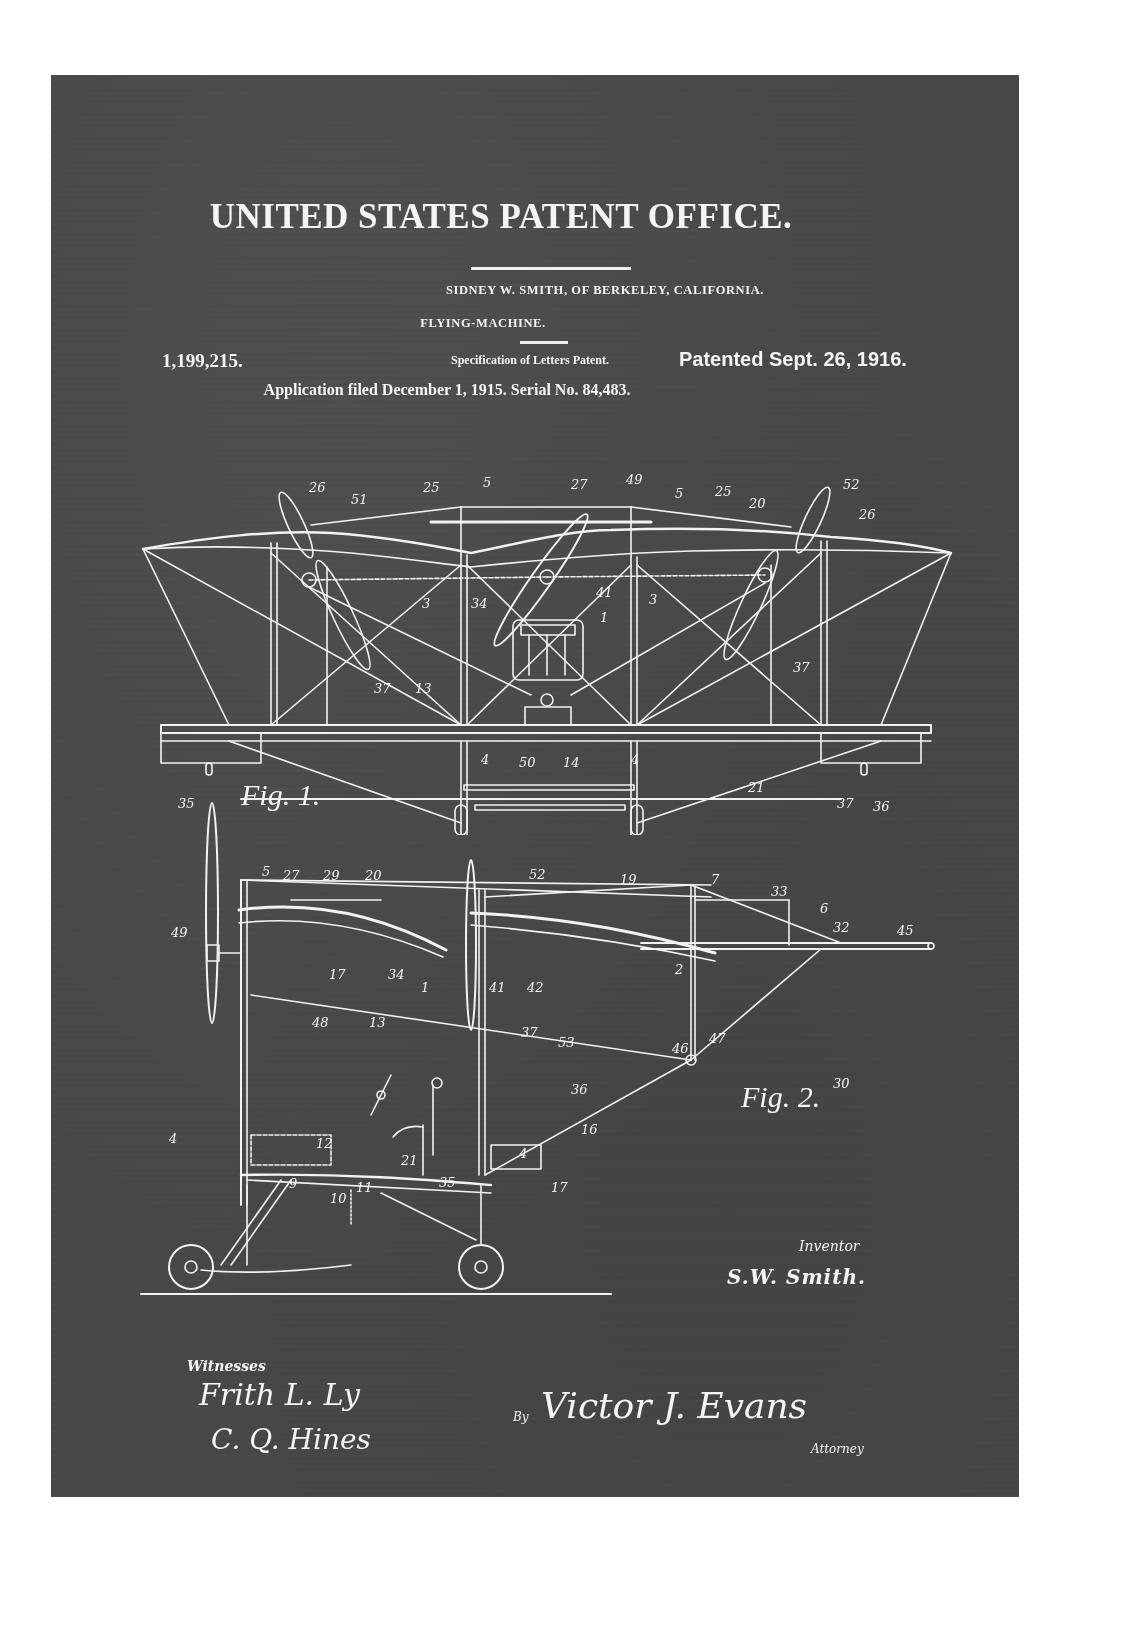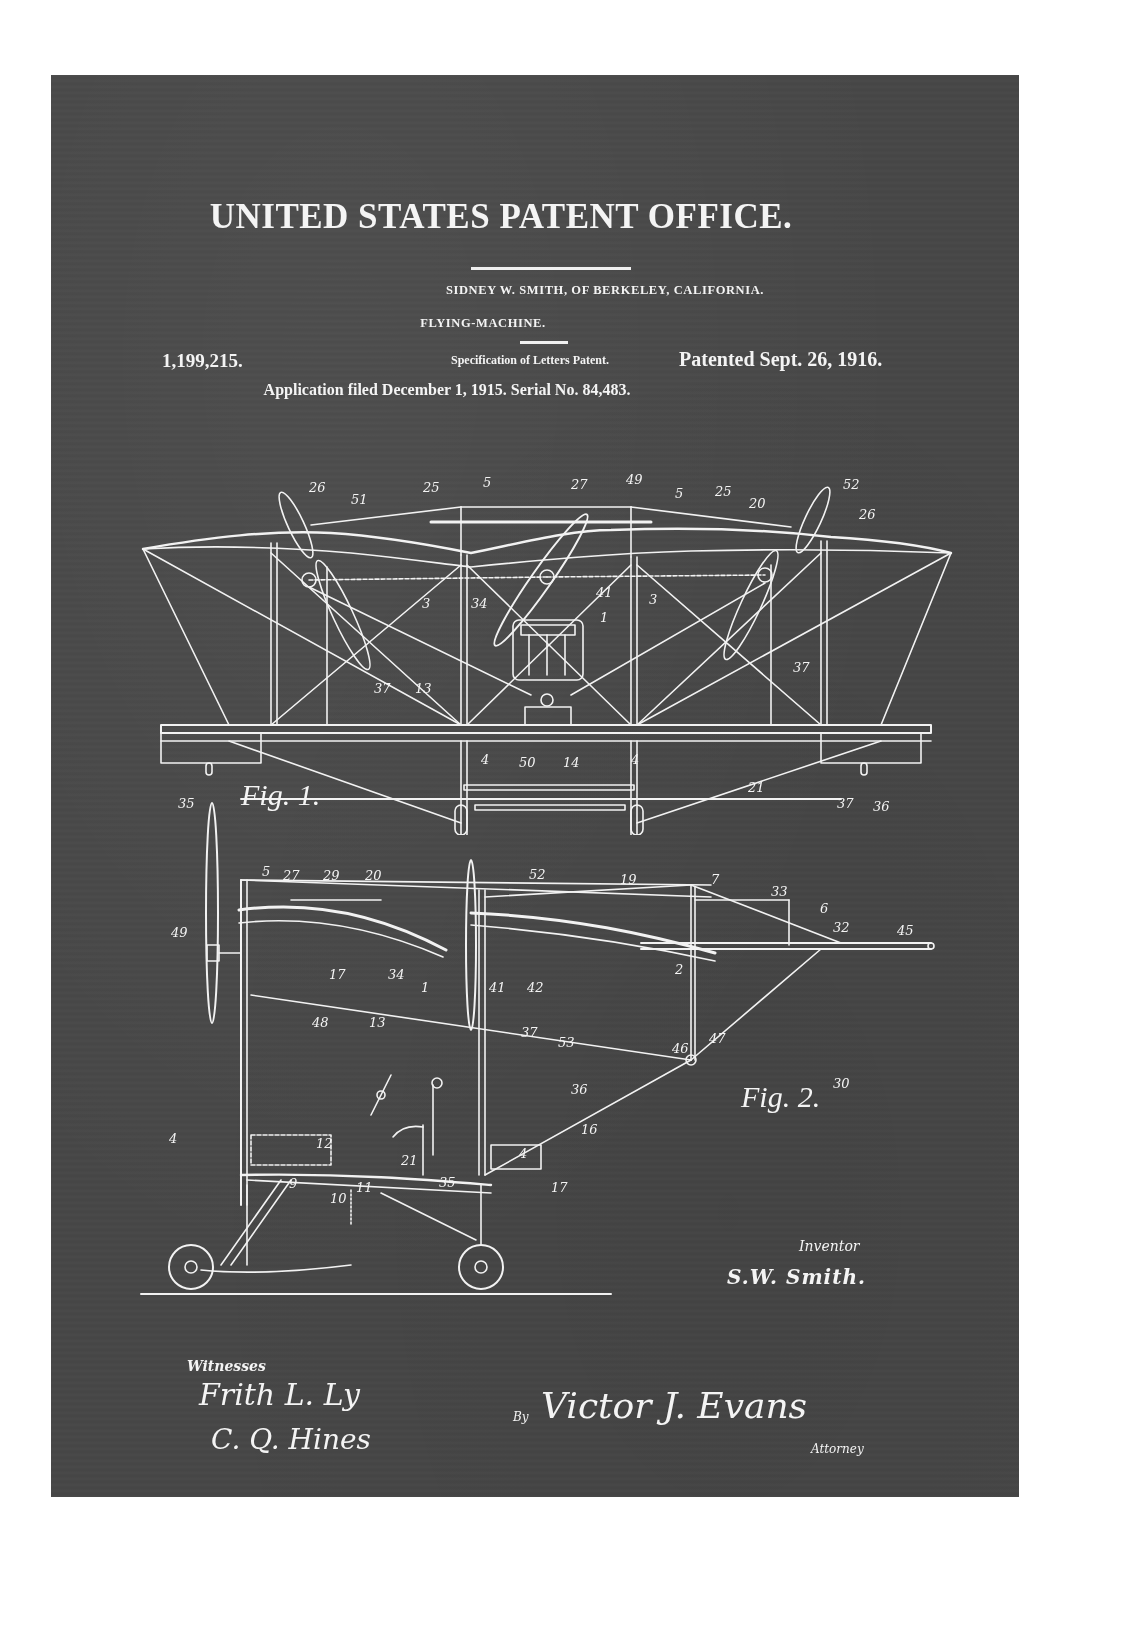--- a/index.html
+++ b/index.html
@@ -25,21 +25,21 @@
   .inventor-line {
     left: 0; width: 1108px; top: 208px; text-align: center;
     font-family: "Liberation Serif", serif; font-weight: bold; font-size: 12.5px; letter-spacing: 0.6px;
   }
   .invention {
     left: 0; width: 864px; top: 241px; text-align: center;
     font-family: "Liberation Serif", serif; font-weight: bold; font-size: 12.5px; letter-spacing: 0.6px;
   }
   .patent-no { left: 111px; top: 275px; font-family: "Liberation Serif", serif; font-weight: bold; font-size: 19px; }
   .spec { left: 400px; top: 278px; font-family: Liberation Serif, serif; font-weight: bold; font-size: 12px; }
-  .patented { left: 628px; top: 273px; font-family: Liberation Serif, serif; font-weight: bold; font-size: 20px; }
+  .patented { left: 628px; top: 273px; font-family: Liberation Sans, sans-serif; font-weight: bold; font-size: 20px; }
   .application {
     left: 0; width: 792px; top: 306px; text-align: center;
     font-family: "Liberation Serif", serif; font-weight: bold; font-size: 16px;
   }
   svg.drawing { position: absolute; left: 0; top: 0; }
   .lbl {
     font-family: "DejaVu Serif", serif; font-style: italic; font-size: 13px; fill: #f4f4f4;
   }
   .figlbl {
     font-family: "Liberation Serif", serif; font-style: italic; font-size: 30px; fill: #f4f4f4;

